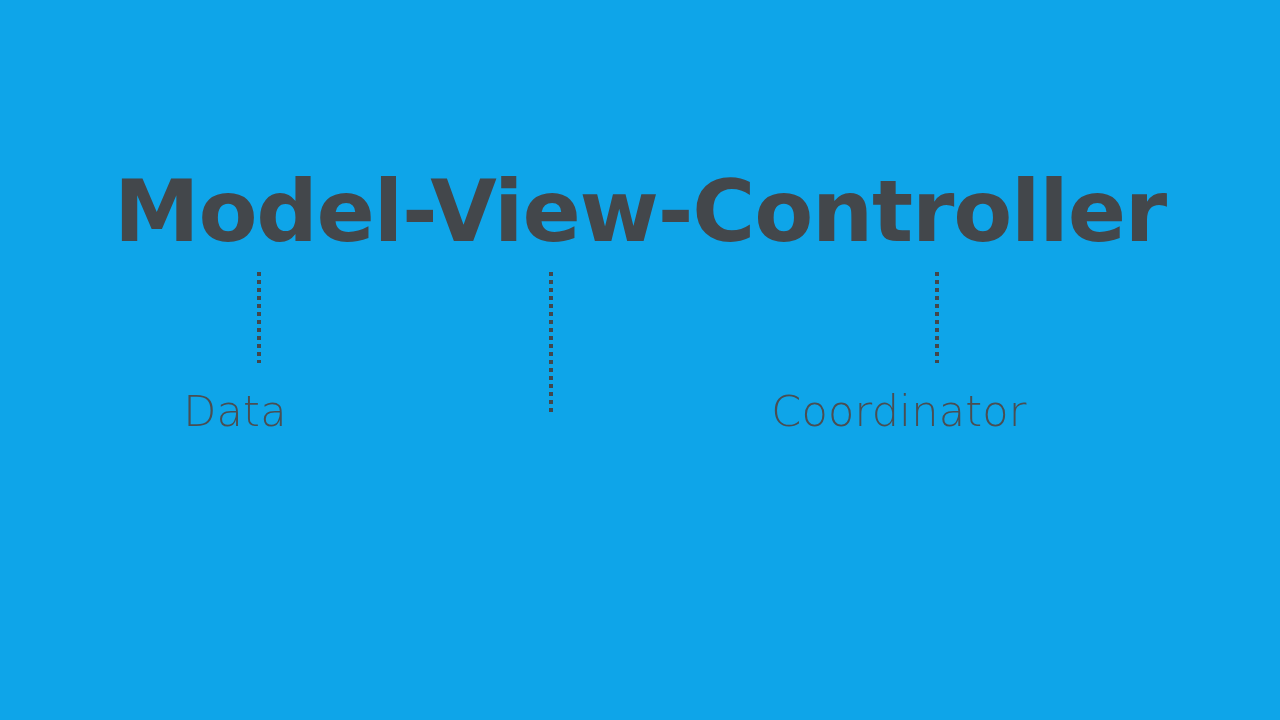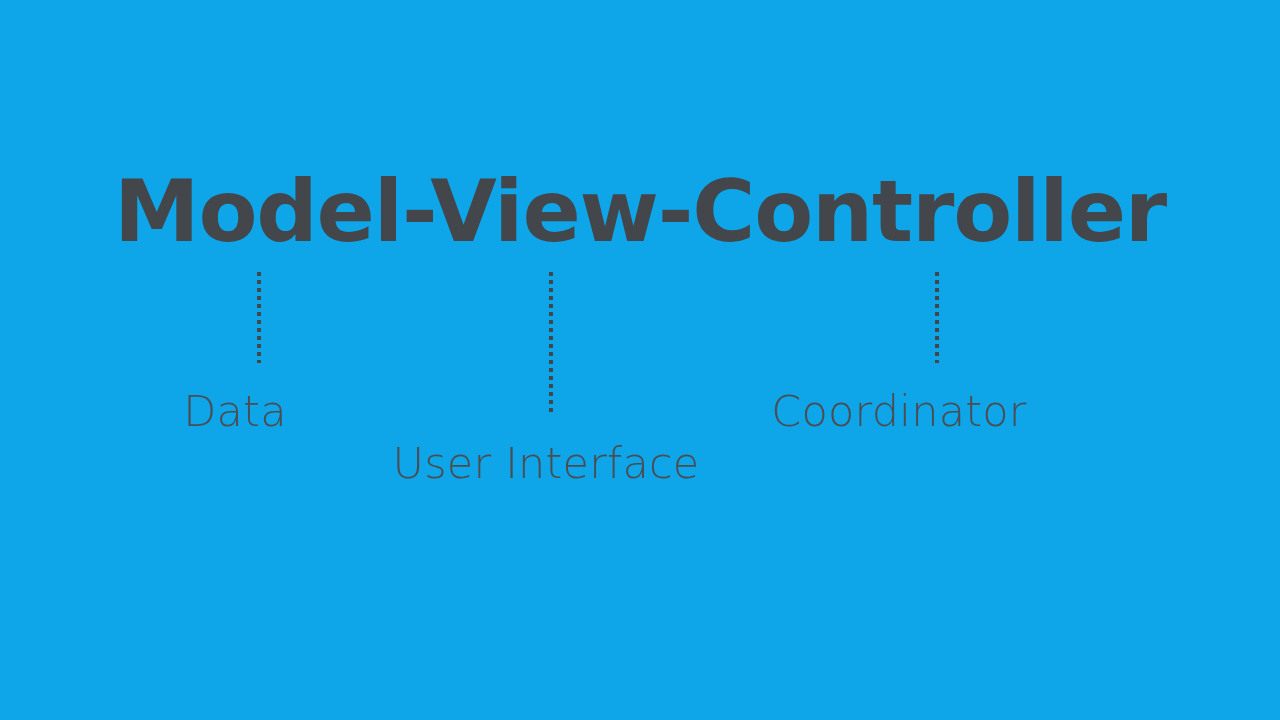--- a/index.html
+++ b/index.html
@@ -79,17 +79,16 @@
   <div id="title">Model-View-Controller</div>
 
   <div class="leader" id="leader-model"></div>
 
   <div class="leader" id="leader-view"></div>
 
   <div class="leader" id="leader-controller"></div>
 
   <div class="label" id="label-data">Data</div>
 
-  <div class="label" id="label-ui">User Interface</div>
 
   <div class="label" id="label-coord">Coordinator</div>
 
 </div>
 
 </body></html>

